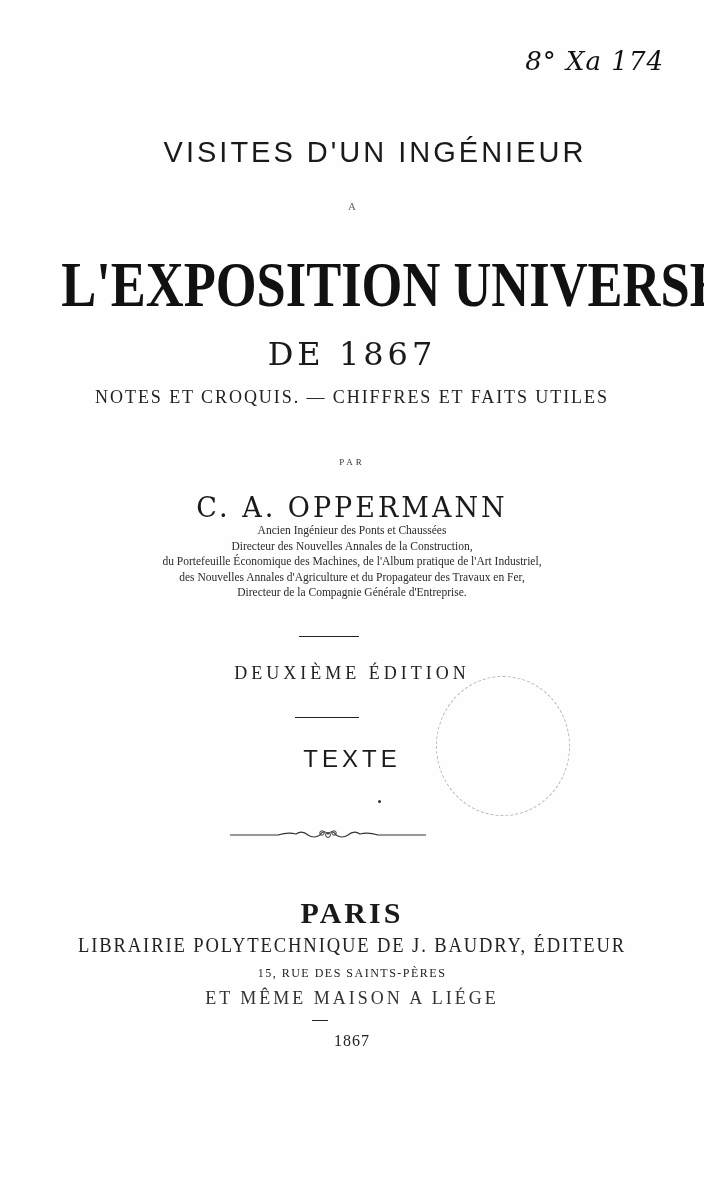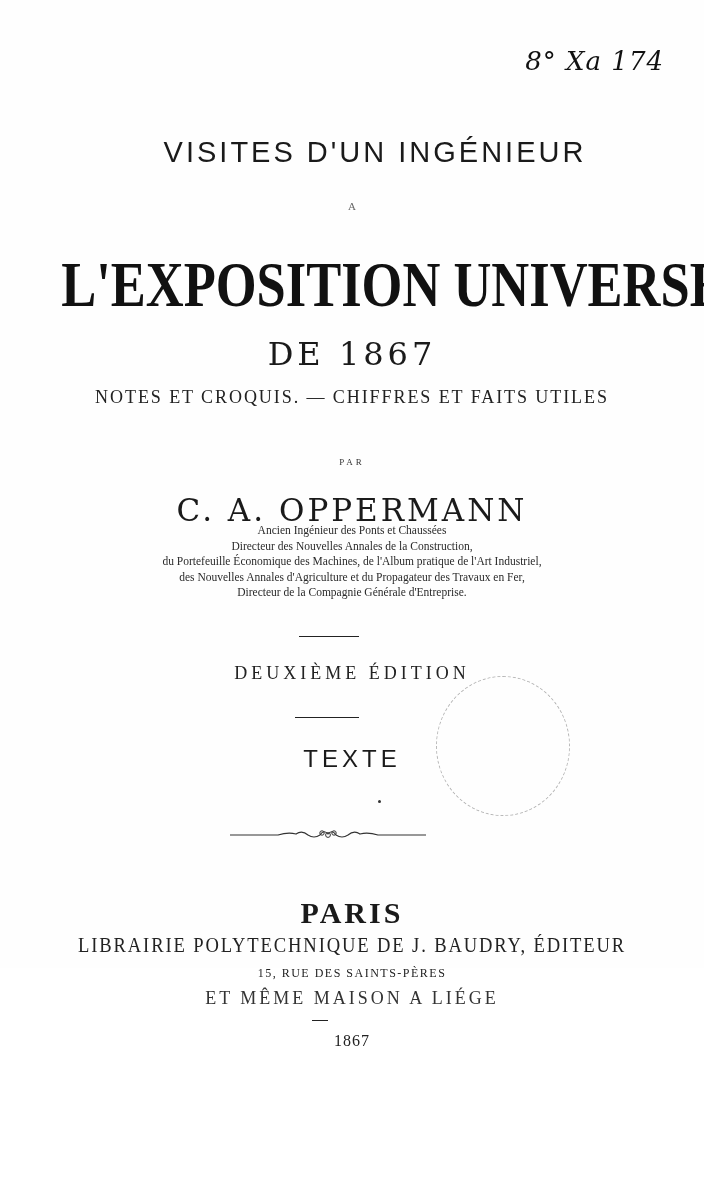--- a/index.html
+++ b/index.html
@@ -8,21 +8,21 @@
     .abs { position: absolute; }
     .center { left: 0; width: 704px; text-align: center; }
     .shelfmark { right: 40px; top: 46px; font-family: "DejaVu Serif", serif; font-style: italic; font-size: 26px; color: #111; letter-spacing: 1px; }
     .t-visites { top: 136px; left: 0; width: 704px; text-align: center; font-family: "Liberation Sans", sans-serif; font-size: 29px; letter-spacing: 3px; color: #1a1a1a; padding-left: 0px; }
     .t-visites span { display: inline-block; margin-left: 46px; }
     .t-a { top: 200px; font-family: "Liberation Serif", serif; font-size: 11px; color: #666; }
     .t-expo { top: 248px; left: 0; width: 704px; text-align: center; font-family: "Liberation Serif", serif; font-weight: bold; font-size: 64px; letter-spacing: 0px; color: #111; transform: scaleX(0.82); transform-origin: 340px 0; white-space: nowrap; }
     .t-de { top: 326px; font-family: "DejaVu Serif", serif; font-size: 32px; letter-spacing: 4px; color: #1a1a1a; margin-top: 9px; }
     .t-notes { top: 386px; font-family: "Liberation Serif", serif; font-size: 19px; letter-spacing: 2px; color: #222; transform: scaleX(0.95); }
     .t-par { top: 457px; font-family: "Liberation Serif", serif; font-size: 9px; letter-spacing: 3px; color: #333; }
-    .t-author { top: 492px; font-family: "DejaVu Serif", serif; font-size: 31px; letter-spacing: 3px; color: #1a1a1a; font-weight: normal; }
+    .t-author { top: 492px; font-family: "DejaVu Serif", serif; font-size: 27px; letter-spacing: 3px; color: #1a1a1a; font-weight: normal; }
     .creds { top: 523px; left: 0; width: 704px; text-align: center; font-family: "Liberation Serif", serif; font-size: 11.5px; line-height: 15.5px; color: #2a2a2a; }
     .creds div { white-space: nowrap; }
     .rule { height: 1px; background: #222; }
     .t-edition { top: 663px; font-family: "Liberation Serif", serif; font-size: 18px; letter-spacing: 4px; color: #222; text-align: center; }
     .t-texte { top: 745px; font-family: "Liberation Sans", sans-serif; font-size: 24px; letter-spacing: 4px; color: #1a1a1a; }
     .stamp { left: 436px; top: 676px; width: 132px; height: 138px; border-radius: 50%; border: 1.5px dashed #888; opacity: 0.6; }
     .t-paris { top: 896px; font-family: "Liberation Serif", serif; font-weight: bold; font-size: 30px; letter-spacing: 3px; color: #1a1a1a; }
     .t-lib { top: 934px; font-family: "Liberation Serif", serif; font-size: 20px; letter-spacing: 2px; color: #222; transform: scaleX(0.93); }
     .t-rue { top: 966px; font-family: "Liberation Serif", serif; font-size: 12px; letter-spacing: 1.5px; color: #222; }
     .t-meme { top: 988px; font-family: "Liberation Serif", serif; font-size: 18px; letter-spacing: 3px; color: #333; }

